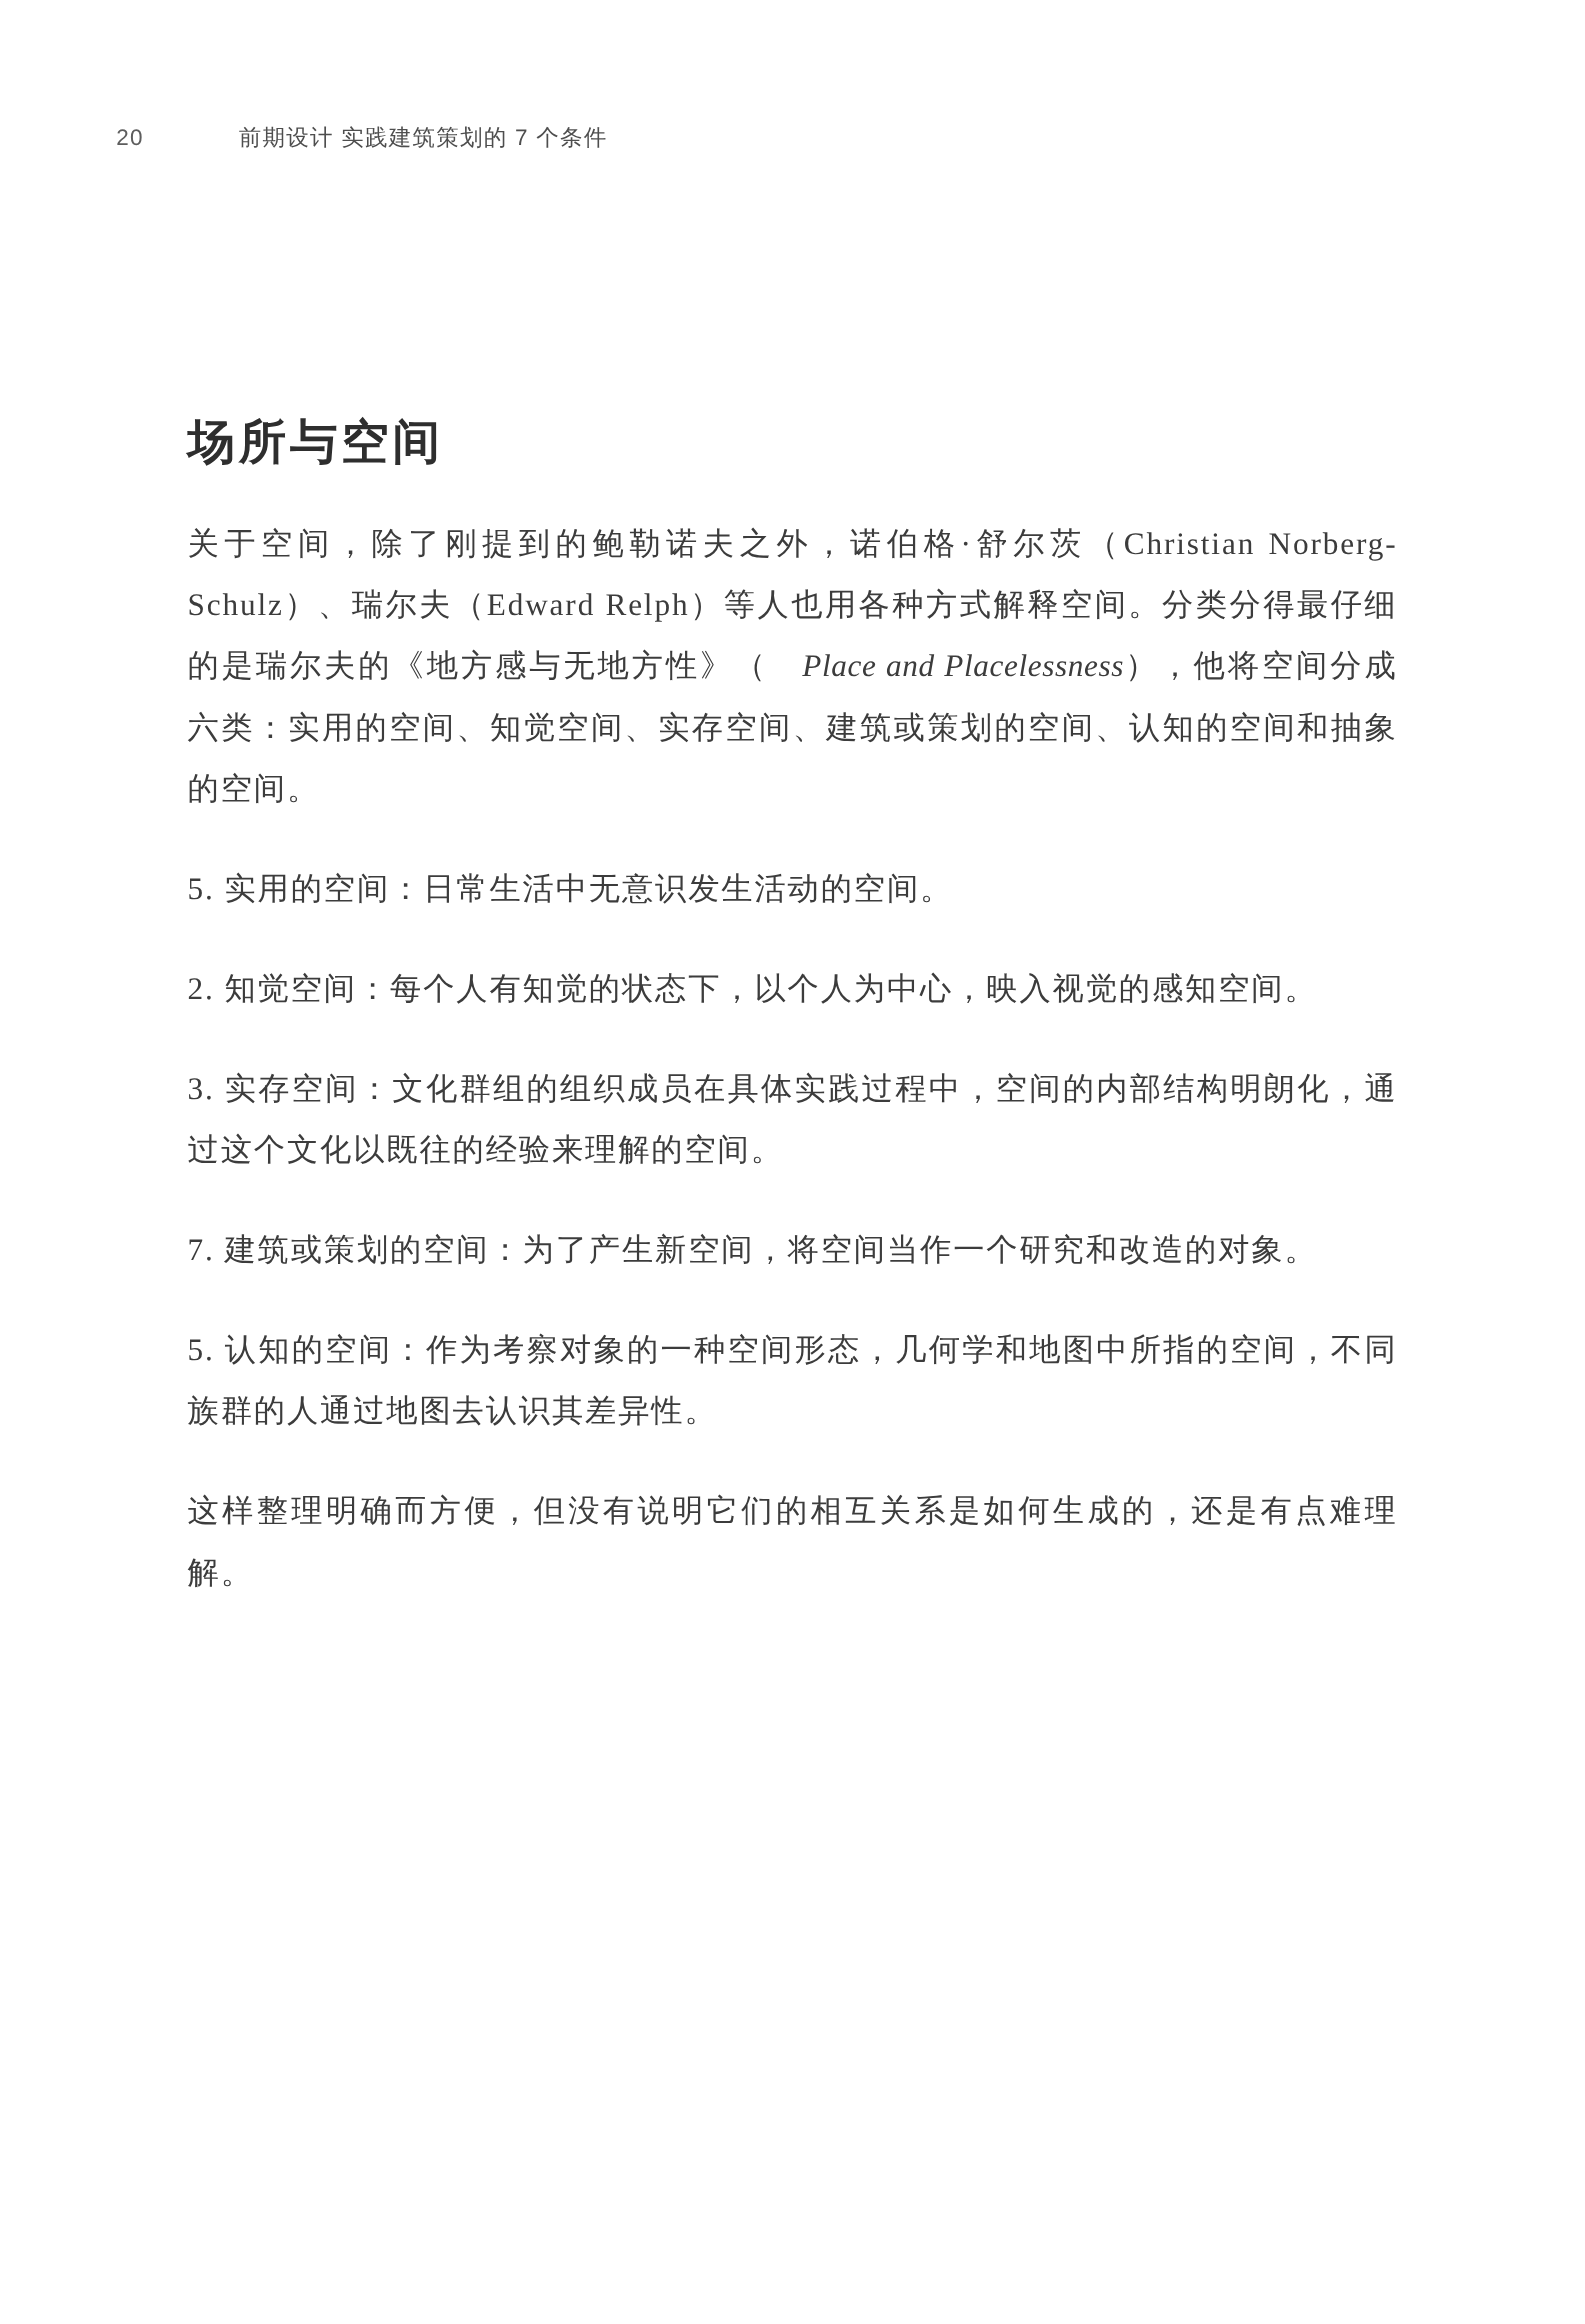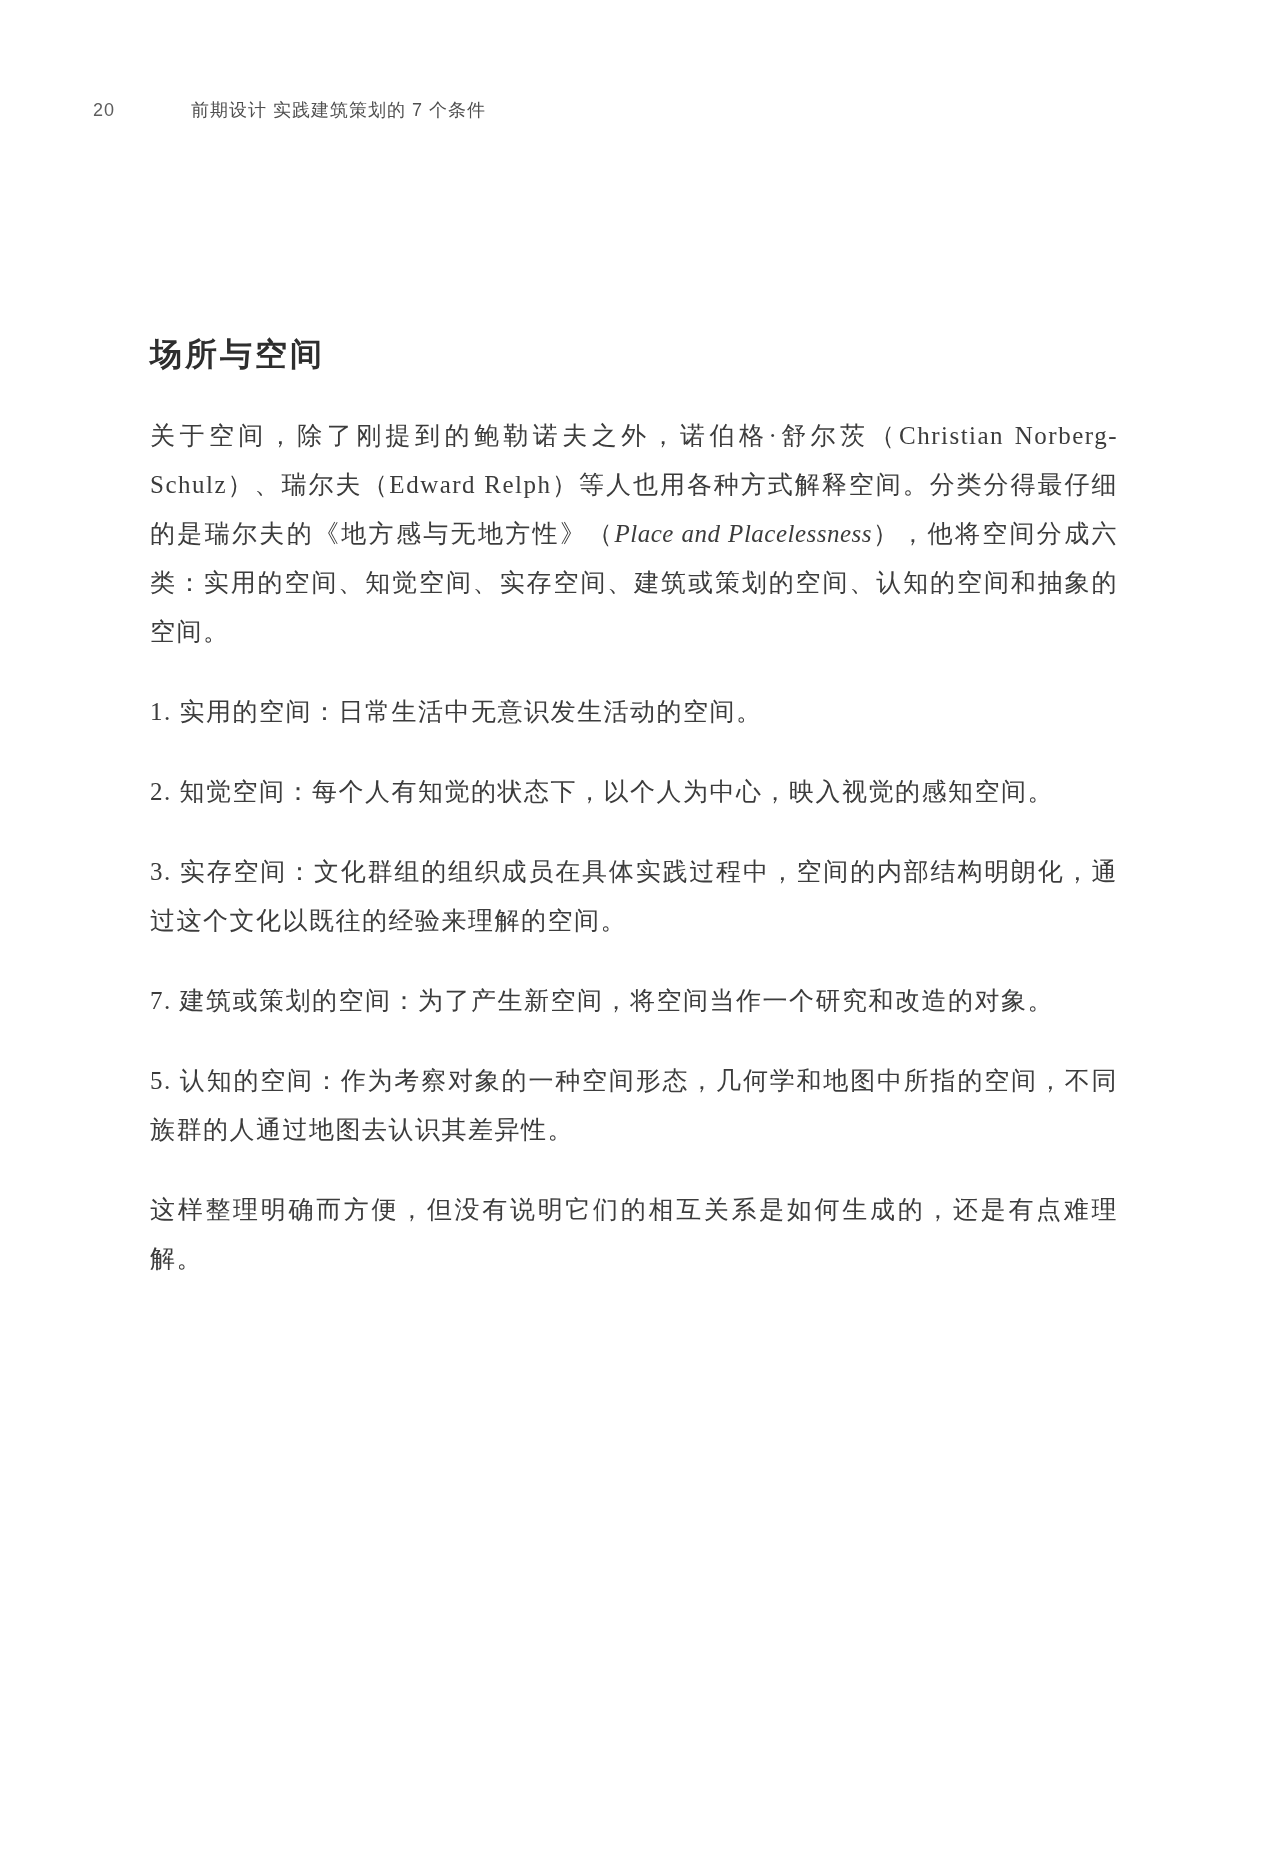--- a/index.html
+++ b/index.html
@@ -30,60 +30,61 @@
     color: #5d5d5d;
   }
   .content {
     position: absolute;
     left: 150px;
     top: 0;
     width: 968px;
   }
   .section-title {
     margin-top: 334px;
-    font-size: 32px;
+    font-size: 38px;
     line-height: 40px;
     font-weight: bold;
     letter-spacing: 3px;
     color: #2e2e2e;
   }
   .para {
     margin-top: 31px;
     font-size: 25px;
     line-height: 49px;
     letter-spacing: 1.5px;
     text-align: justify;
     text-align-last: left;
     word-break: break-word;
   }
   .para.intro {
     margin-top: 37px;
   }
   .para em {
     font-style: italic;
     letter-spacing: 0.5px;
+    margin-left: 27px;
   }
 </style>
 </head>
 <body>
 
 <div class="page">
 
   <header class="running-header">
     <span class="page-num">20</span>
     <span class="running-title">前期设计 实践建筑策划的 7 个条件</span>
   </header>
 
   <main class="content">
 
     <h1 class="section-title">场所与空间</h1>
 
     <p class="para intro"><span>关于空间，除了刚提到的鲍勒诺夫之外，诺伯格·舒尔茨（Christian Norberg-Schulz）、瑞尔夫（Edward Relph）等人也用各种方式解释空间。分类分得最仔细的是瑞尔夫的《地方感与无地方性》（</span><em>Place and Placelessness</em><span>），他将空间分成六类：实用的空间、知觉空间、实存空间、建筑或策划的空间、认知的空间和抽象的空间。</span></p>
 
-    <p class="para list-item">1. 实用的空间：日常生活中无意识发生活动的空间。</p>
+    <p class="para list-item">5. 实用的空间：日常生活中无意识发生活动的空间。</p>
 
     <p class="para list-item">2. 知觉空间：每个人有知觉的状态下，以个人为中心，映入视觉的感知空间。</p>
 
     <p class="para list-item">3. 实存空间：文化群组的组织成员在具体实践过程中，空间的内部结构明朗化，通过这个文化以既往的经验来理解的空间。</p>
 
     <p class="para list-item">7. 建筑或策划的空间：为了产生新空间，将空间当作一个研究和改造的对象。</p>
 
     <p class="para list-item">5. 认知的空间：作为考察对象的一种空间形态，几何学和地图中所指的空间，不同族群的人通过地图去认识其差异性。</p>
 
 

